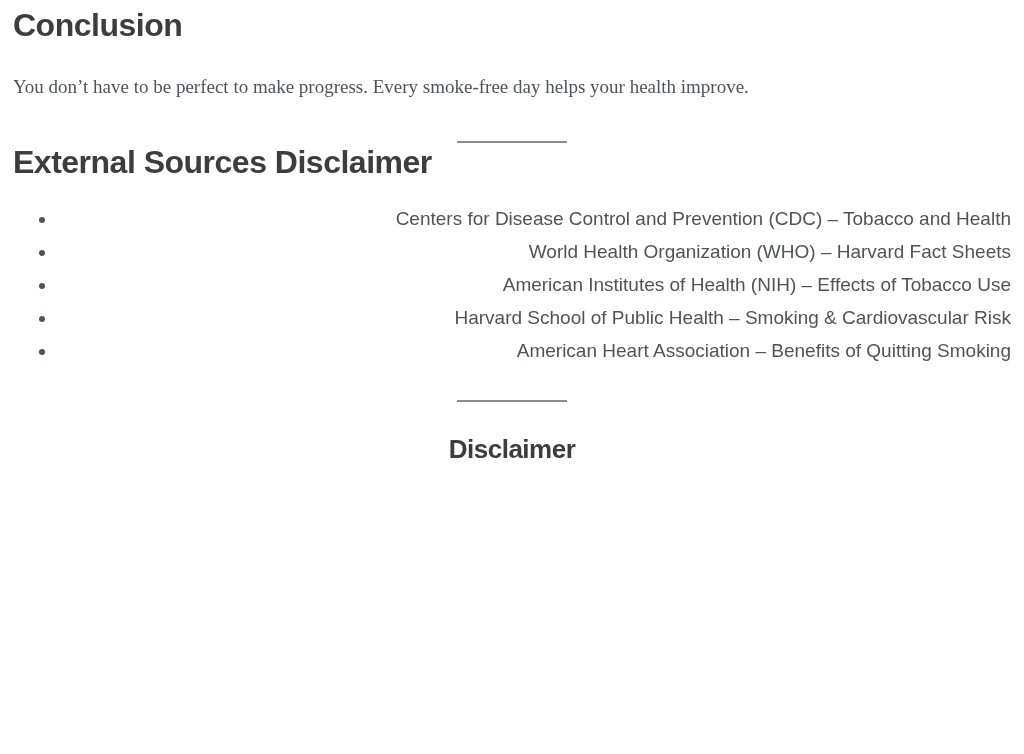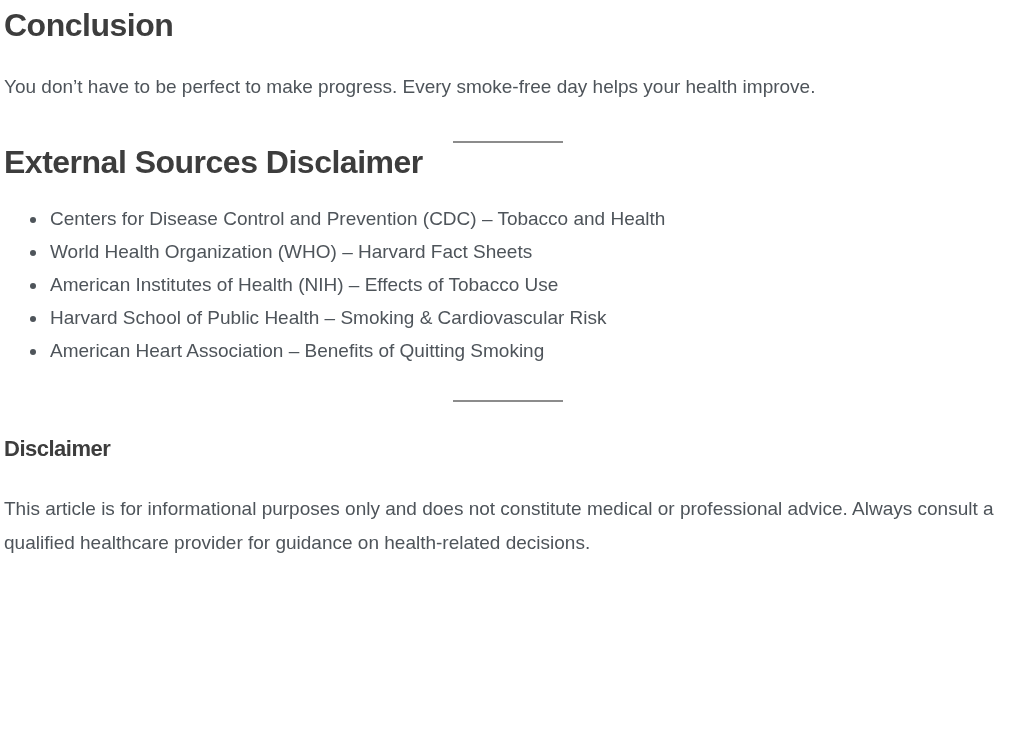--- a/index.html
+++ b/index.html
@@ -6,60 +6,62 @@
     margin: 0;
     padding: 0;
     background: #ffffff;
     width: 1024px;
     height: 754px;
     overflow: hidden;
   }
   .article {
     box-sizing: border-box;
     width: 1024px;
-    padding: 6px 13px 0 4px;
+    padding: 6px 13px 0 13px;
     font-family: "Liberation Sans", sans-serif;
     color: #4e545a;
     font-size: 19px;
     line-height: 34px;
   }
   h2.section-heading {
     font-family: "Liberation Sans", sans-serif;
     font-weight: 700;
     font-size: 32px;
     line-height: 38px;
     letter-spacing: -0.5px;
     color: #3d3d3d;
     margin: 0 0 0 0;
   }
   h3.section-heading {
     font-family: "Liberation Sans", sans-serif;
     font-weight: 700;
-    font-size: 22px;
+    font-size: 26px;
     line-height: 30px;
     letter-spacing: -0.5px;
     color: #3d3d3d;
     margin: 32px 0 0 0;
+    text-align: center;
   }
   p.body-paragraph {
     margin: 30px 0 0 0;
     max-width: 1000px;
   }
-  p.para-2 { margin-top: 26px; }
+  p.para-2 { margin-top: 26px; font-family: Liberation Serif, serif; }
   p.para-disclaimer { margin-top: 28px; }
   hr.section-divider {
     border: none;
     border-top: 2px solid #8c8c8c;
     width: 110px;
     margin: 37px auto 0 auto;
   }
   ul.sources-list {
     margin: 26px 0 12px 0;
     padding: 0 0 0 44px;
     list-style: disc outside;
+    text-align: right;
   }
   ul.sources-list li {
     line-height: 24px;
     margin: 0 0 9px 0;
     padding-left: 2px;
   }
   .heading-sources { margin-top: 34px; }
 </style>
 </head>
 <body>
@@ -80,15 +82,14 @@
     <li>World Health Organization (WHO) – Harvard Fact Sheets</li>
     <li>American Institutes of Health (NIH) – Effects of Tobacco Use</li>
     <li>Harvard School of Public Health – Smoking &amp; Cardiovascular Risk</li>
     <li>American Heart Association – Benefits of Quitting Smoking</li>
   </ul>
 
   <hr class="section-divider">
 
   <h3 class="section-heading">Disclaimer</h3>
 
-  <p class="body-paragraph para-disclaimer">This article is for informational purposes only and does not constitute medical or professional advice. Always consult a qualified healthcare provider for guidance on health-related decisions.</p>
 
 </main>
 
 </body></html>

